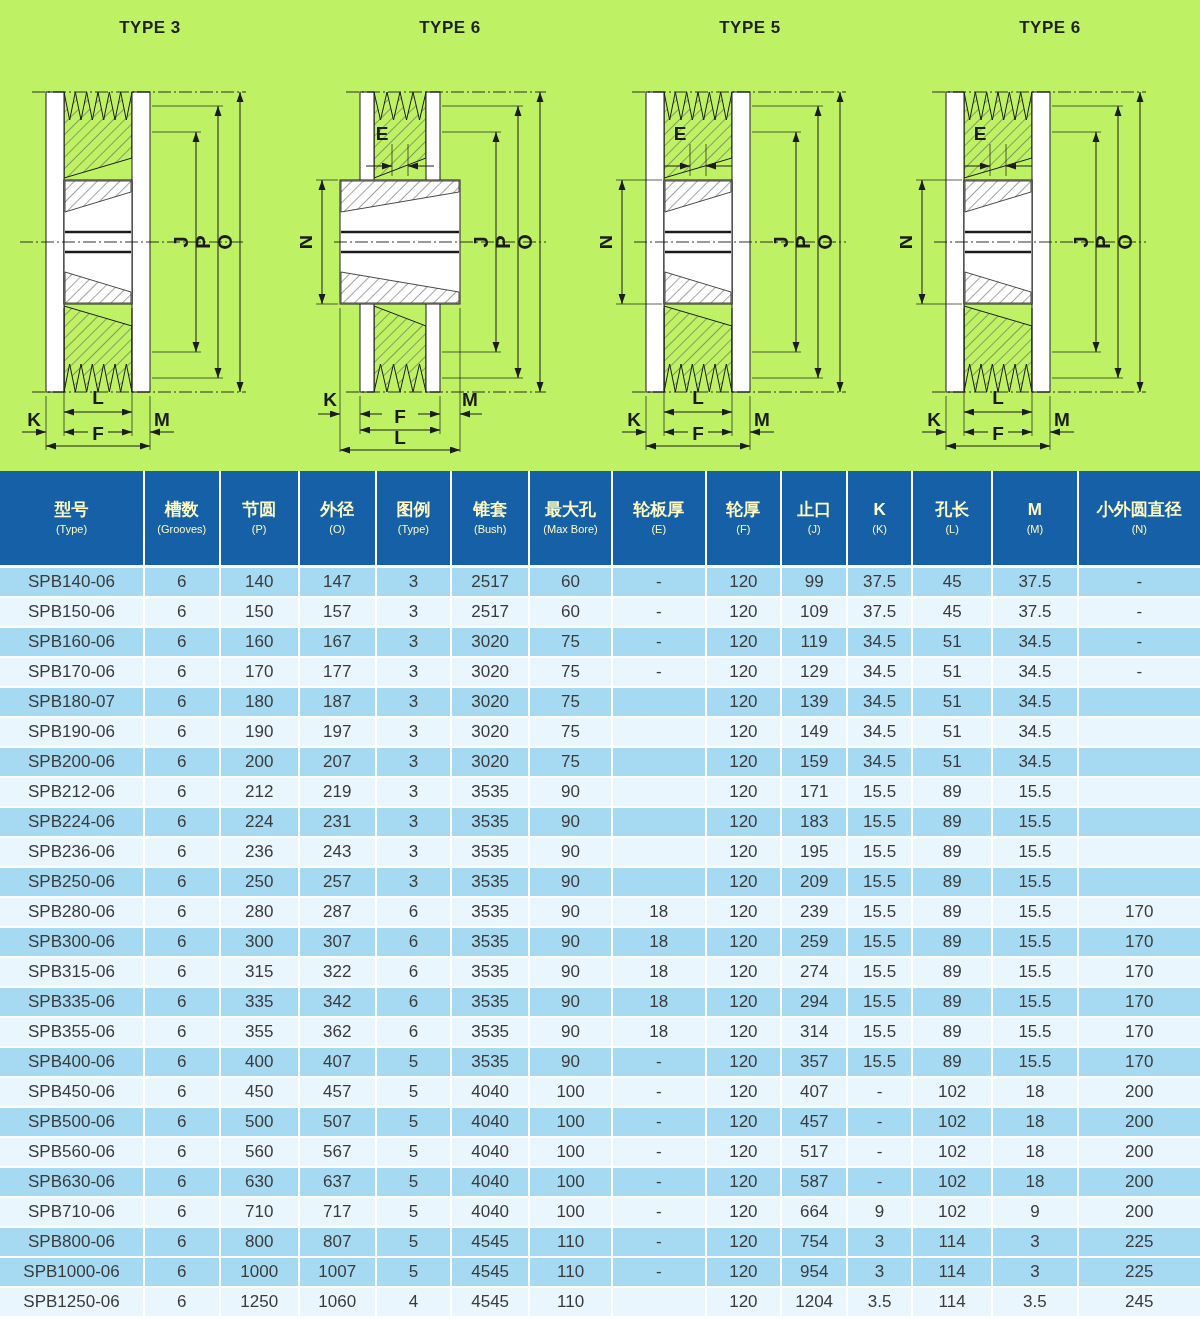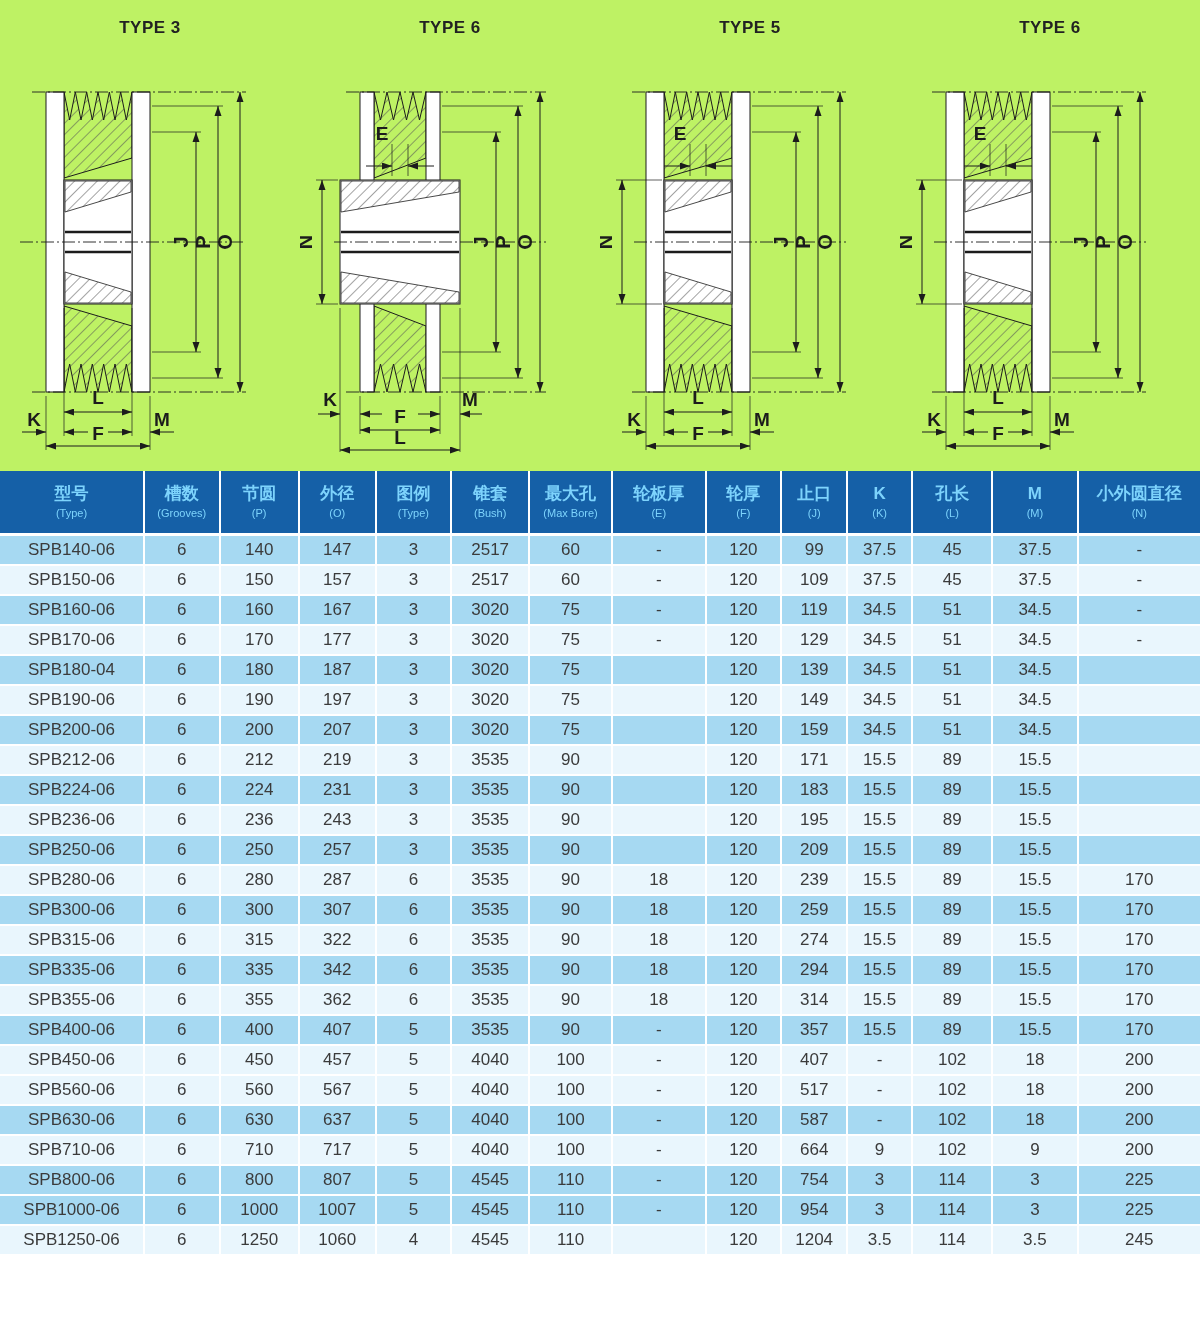--- a/index.html
+++ b/index.html
@@ -30,23 +30,23 @@
     margin:4px 0 2px;
   }
   .diagram-canvas svg{display:block;width:100%;height:auto;}
   table.spec{
     width:100%;
     border-collapse:collapse;
     table-layout:fixed;
   }
   table.spec thead th{
     background:var(--header-bg);
-    color:#7dd3fc;
+    color:#fef9c3;
     vertical-align:middle;
-    padding:12px 2px;
+    padding:28px 2px;
     border-right:2px solid #fff;
     border-bottom:3px solid #fff;
   }
   table.spec thead th:last-child{border-right:none;text-align:center;}
   th .zh{font-size:17px;font-weight:700;line-height:22px;}
   th .en{font-size:11px;font-weight:400;line-height:16px;}
   table.spec tbody td{
     text-align:center;
     font-size:17px;
     color:#3b3b3b;
@@ -446,21 +446,21 @@
         <td>75</td>
         <td>-</td>
         <td>120</td>
         <td>129</td>
         <td>34.5</td>
         <td>51</td>
         <td>34.5</td>
         <td>-</td>
       </tr>
       <tr class="odd">
-        <td>SPB180-04</td>
+        <td>SPB180-07</td>
         <td>6</td>
         <td>180</td>
         <td>187</td>
         <td>3</td>
         <td>3020</td>
         <td>75</td>
         <td></td>
         <td>120</td>
         <td>139</td>
         <td>34.5</td>
@@ -669,20 +669,36 @@
         <td>4040</td>
         <td>100</td>
         <td>-</td>
         <td>120</td>
         <td>407</td>
         <td>-</td>
         <td>102</td>
         <td>18</td>
         <td>200</td>
       </tr>
+      <tr class="odd">
+        <td>SPB500-06</td>
+        <td>6</td>
+        <td>500</td>
+        <td>507</td>
+        <td>5</td>
+        <td>4040</td>
+        <td>100</td>
+        <td>-</td>
+        <td>120</td>
+        <td>457</td>
+        <td>-</td>
+        <td>102</td>
+        <td>18</td>
+        <td>200</td>
+      </tr>
       <tr class="even">
         <td>SPB560-06</td>
         <td>6</td>
         <td>560</td>
         <td>567</td>
         <td>5</td>
         <td>4040</td>
         <td>100</td>
         <td>-</td>
         <td>120</td>

